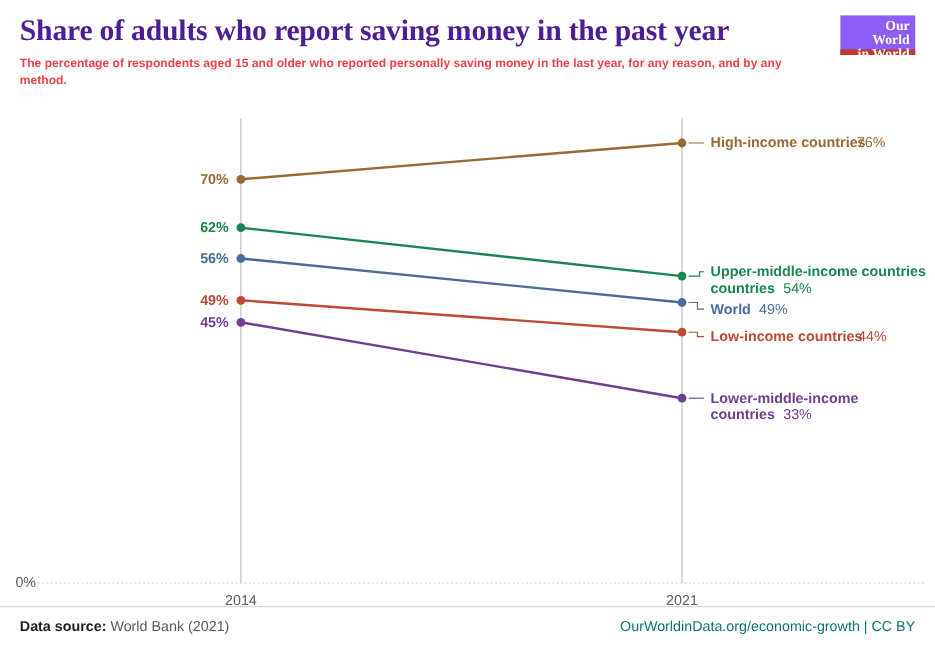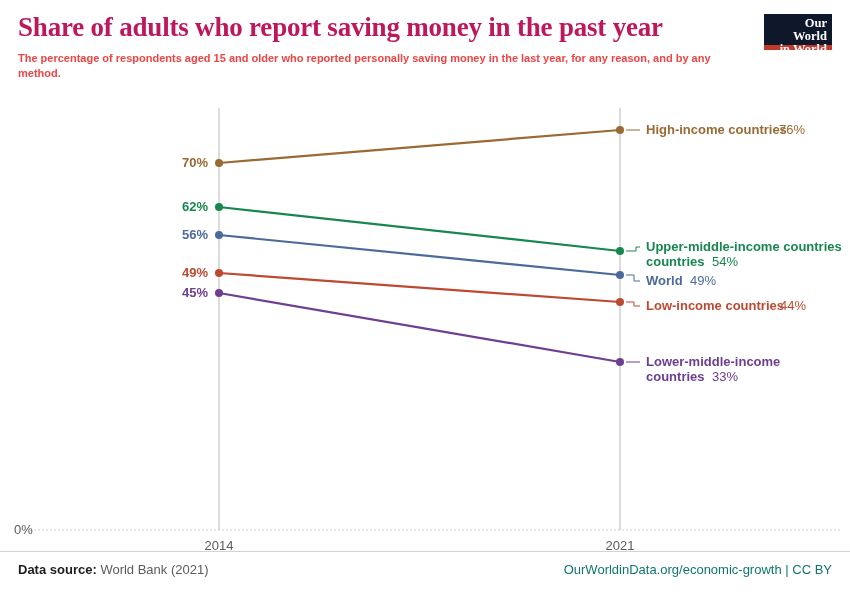--- a/index.html
+++ b/index.html
@@ -23,40 +23,40 @@
   .header {
     position: absolute;
     left: 18px;
     top: 12px;
     width: 740px;
   }
   .title {
     font-family: "Liberation Serif", serif;
     font-size: 27px;
     font-weight: bold;
-    color: #be185d;
+    color: #4c1d95;
     letter-spacing: -0.2px;
     line-height: 1.15;
     margin: 0;
   }
   .subtitle {
     margin-top: 8px;
     font-size: 11px;
     line-height: 1.32;
     color: #ef4444;
     max-width: 715px;
     font-weight: bold;
   }
   .owid-logo {
     position: absolute;
     right: 18px;
     top: 14px;
     width: 68px;
     height: 36px;
-    background: #0f172a;
+    background: #8b5cf6;
     color: #ffffff;
     border-bottom: 5px solid #c0392b;
     box-sizing: border-box;
     padding: 3px 5px 0 5px;
   }
   .owid-logo .l1, .owid-logo .l2 {
     font-family: "Liberation Serif", serif;
     font-weight: bold;
     font-size: 12.5px;
     line-height: 13px;

